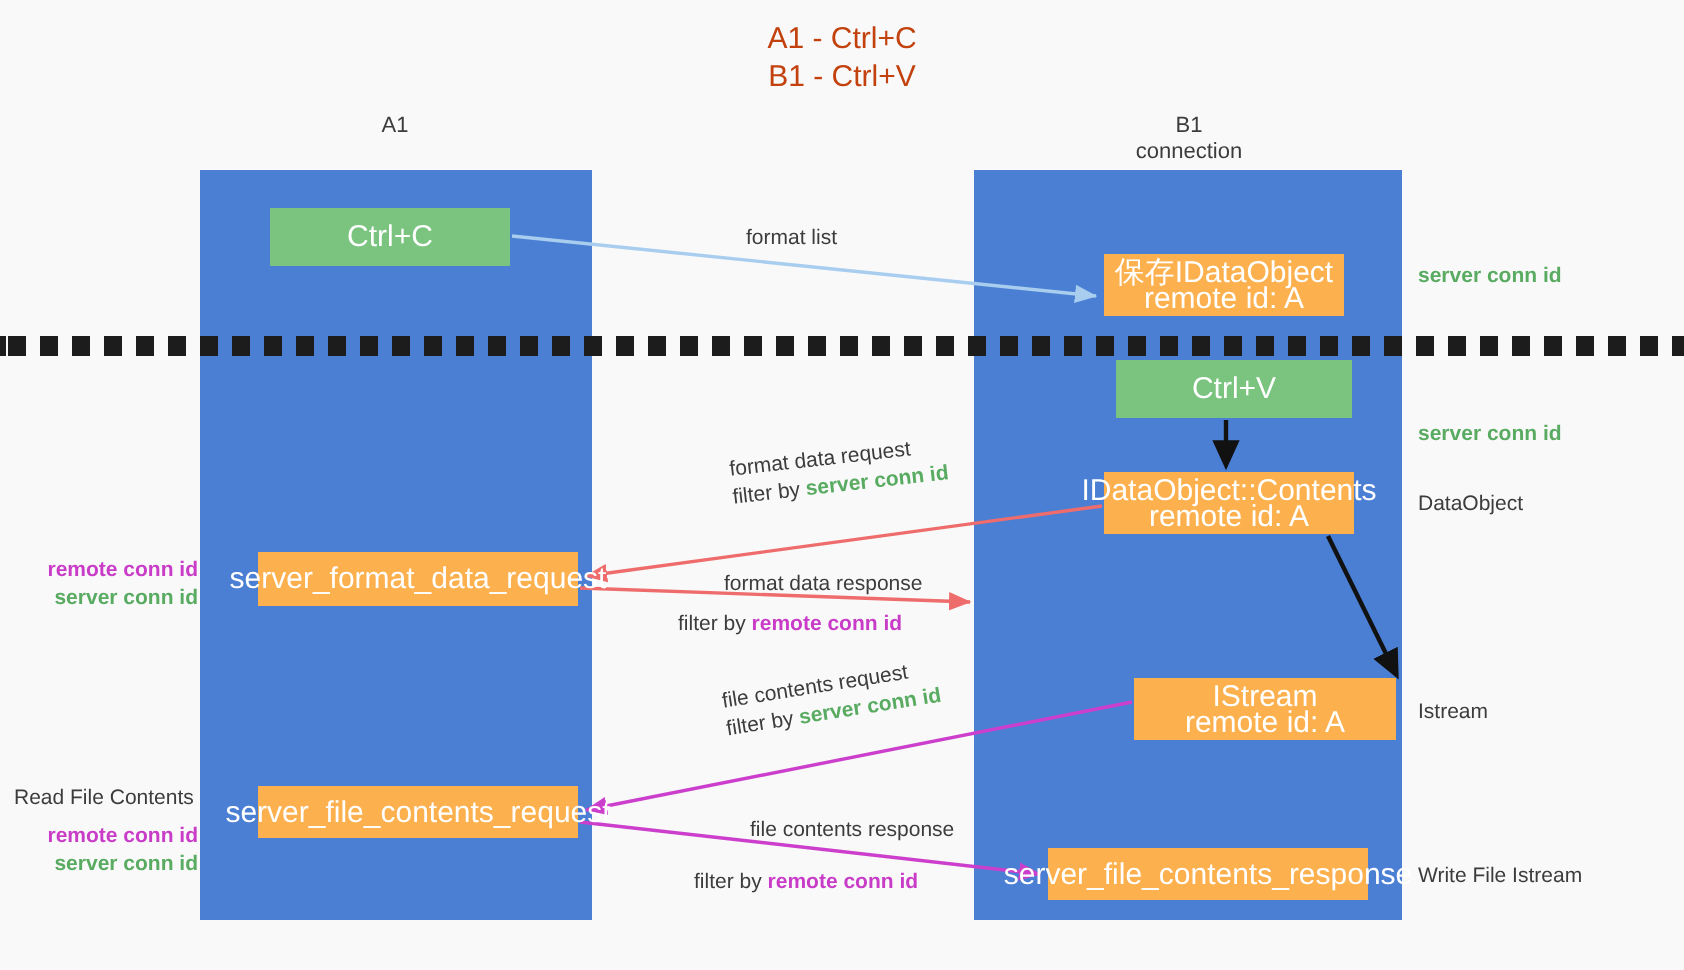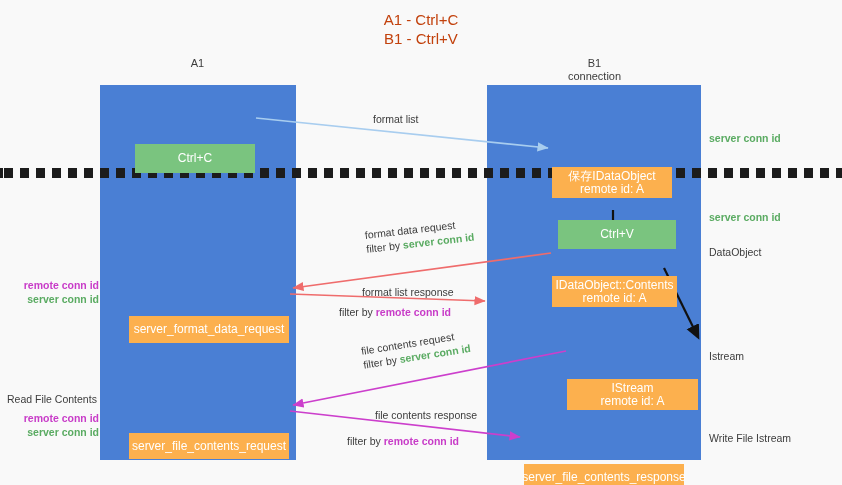--- a/index.html
+++ b/index.html
@@ -64,25 +64,24 @@
   }
 
   
   .node {
     box-sizing: border-box;
     display: flex;
     flex-direction: column;
     align-items: center;
     justify-content: center;
     color: #ffffff;
-    font-size: 12px;
+    font-size: 15px;
     line-height: 13px;
     text-align: center;
     padding: 10px 4px;
-    margin-top: 40px;
   }
   .node.green { background: #7ac47f; }
   .node.orange { background: #fcb04e; }
   .node .l2 { display: block; }
 
   #n-ctrlc   { left: 135px; top: 104px; width: 120px; height: 29px; }
   #n-saveido { left: 552px; top: 127px; width: 120px; height: 31px; }
   #n-ctrlv   { left: 558px; top: 180px; width: 118px; height: 29px; }
   #n-getdata { left: 552px; top: 236px; width: 125px; height: 31px; }
   #n-fdreq   { left: 129px; top: 276px; width: 160px; height: 27px; }
@@ -234,21 +233,21 @@
 
   <div id="el-formatlist" class="abs edge-lbl">format list</div>
 
   <div id="el-fdreq" class="abs edge-lbl">
     <div>format data request</div>
     <div>
       <span>filter by </span><span class="green-t">server conn id</span>
     </div>
   </div>
 
-  <div id="el-fdresp" class="abs edge-lbl">format list response</div>
+  <div id="el-fdresp" class="abs edge-lbl">format data response</div>
   <div id="el-fdresp2" class="abs edge-lbl">
     <span>filter by </span><span class="purple-t">remote conn id</span>
   </div>
 
   <div id="el-fcreq" class="abs edge-lbl">
     <div>file contents request</div>
     <div>
       <span>filter by </span><span class="green-t">server conn id</span>
     </div>
   </div>

